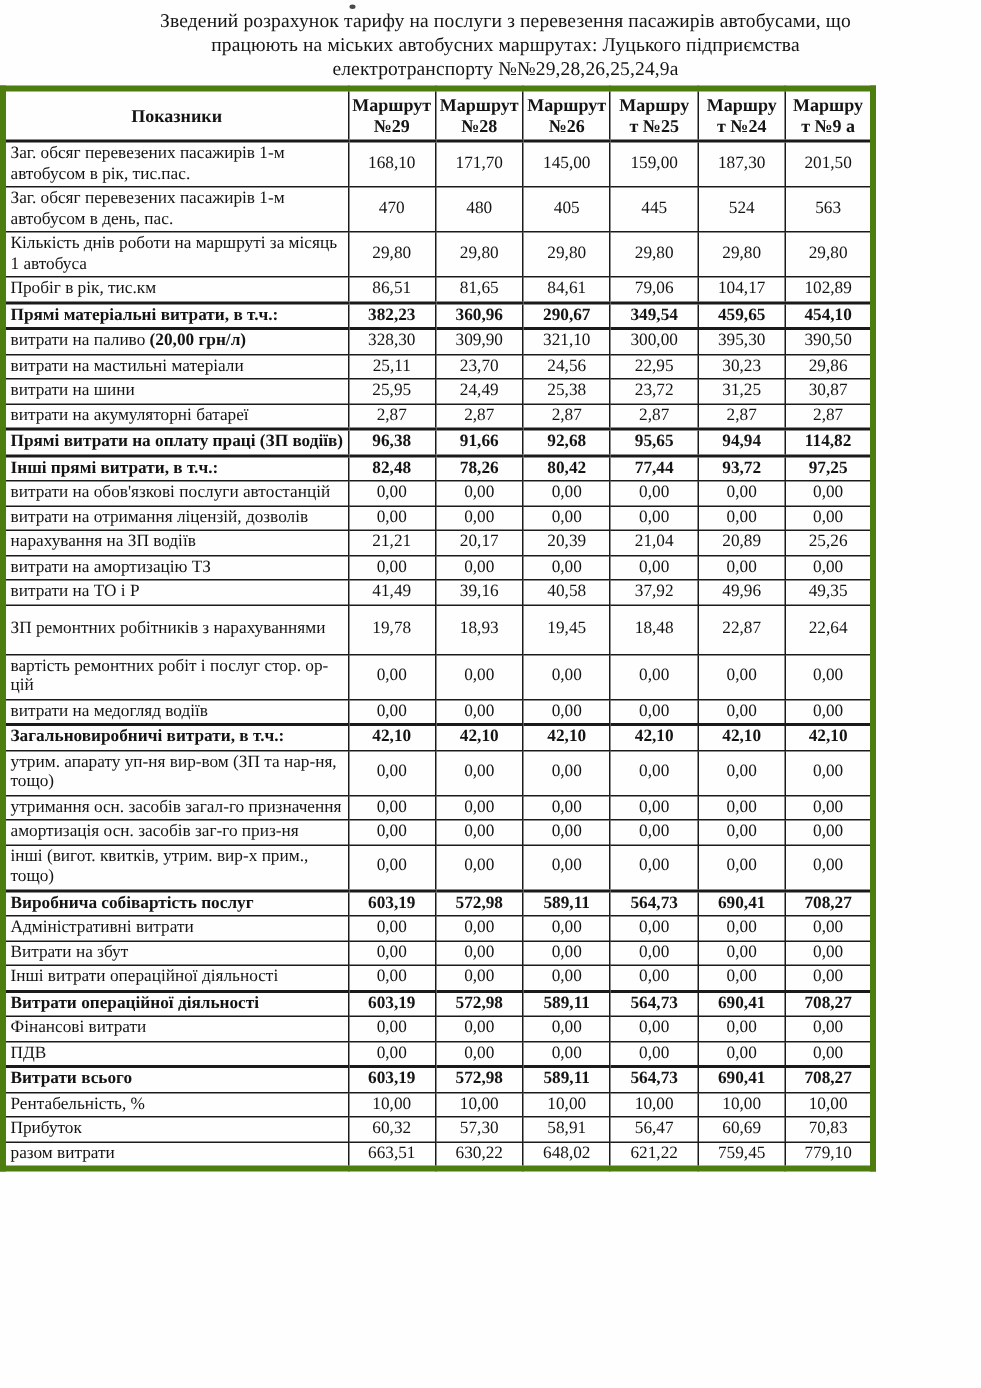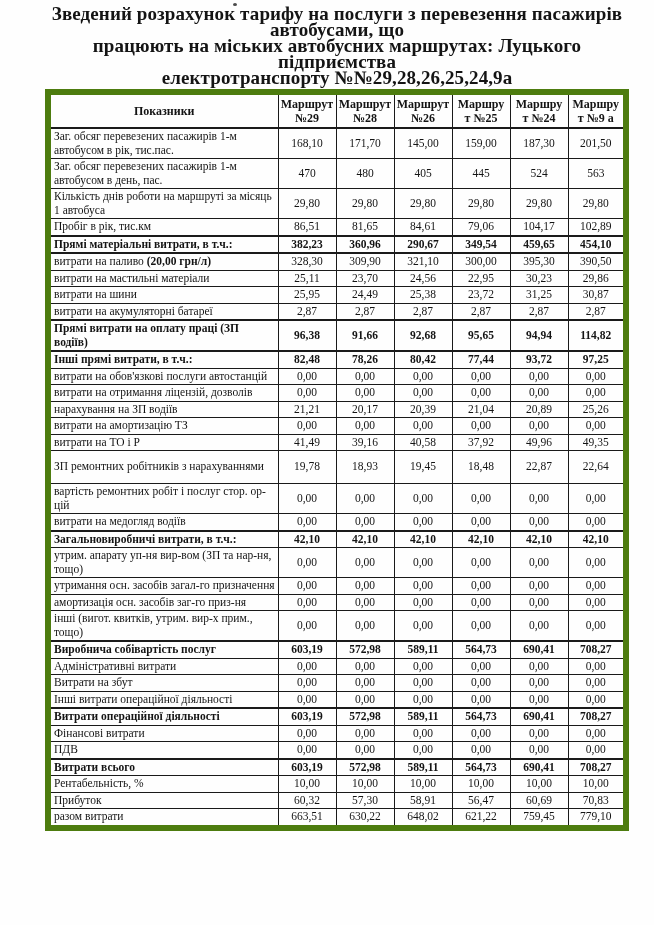--- a/index.html
+++ b/index.html
@@ -27,32 +27,31 @@
     width: 4px;
     height: 3px;
     background: #4a4a4a;
     border-radius: 50%;
   }
   .doc-title {
     padding-top: 6px;
     margin-left: 45px;
     width: 584px;
     text-align: center;
-    font-weight: bold;
-    font-size: 19px;
+    font-weight: normal;
+    font-size: 13px;
     line-height: 16px;
     letter-spacing: 0.1px;
   }
   table.tariff-table {
     border-collapse: collapse;
     table-layout: fixed;
-    margin-left: 45px;
     margin-top: 3px;
     width: 584px;
-    border: 6px solid #4d7c0f;
+    border: 4px solid #4d7c0f;
   }
   .tariff-table col.label-col { width: 230px; }
   .tariff-table th,
   .tariff-table td {
     border: 1px solid #1a1a1a;
     vertical-align: middle;
     overflow: hidden;
   }
   .tariff-table th {
     font-size: 12px;

